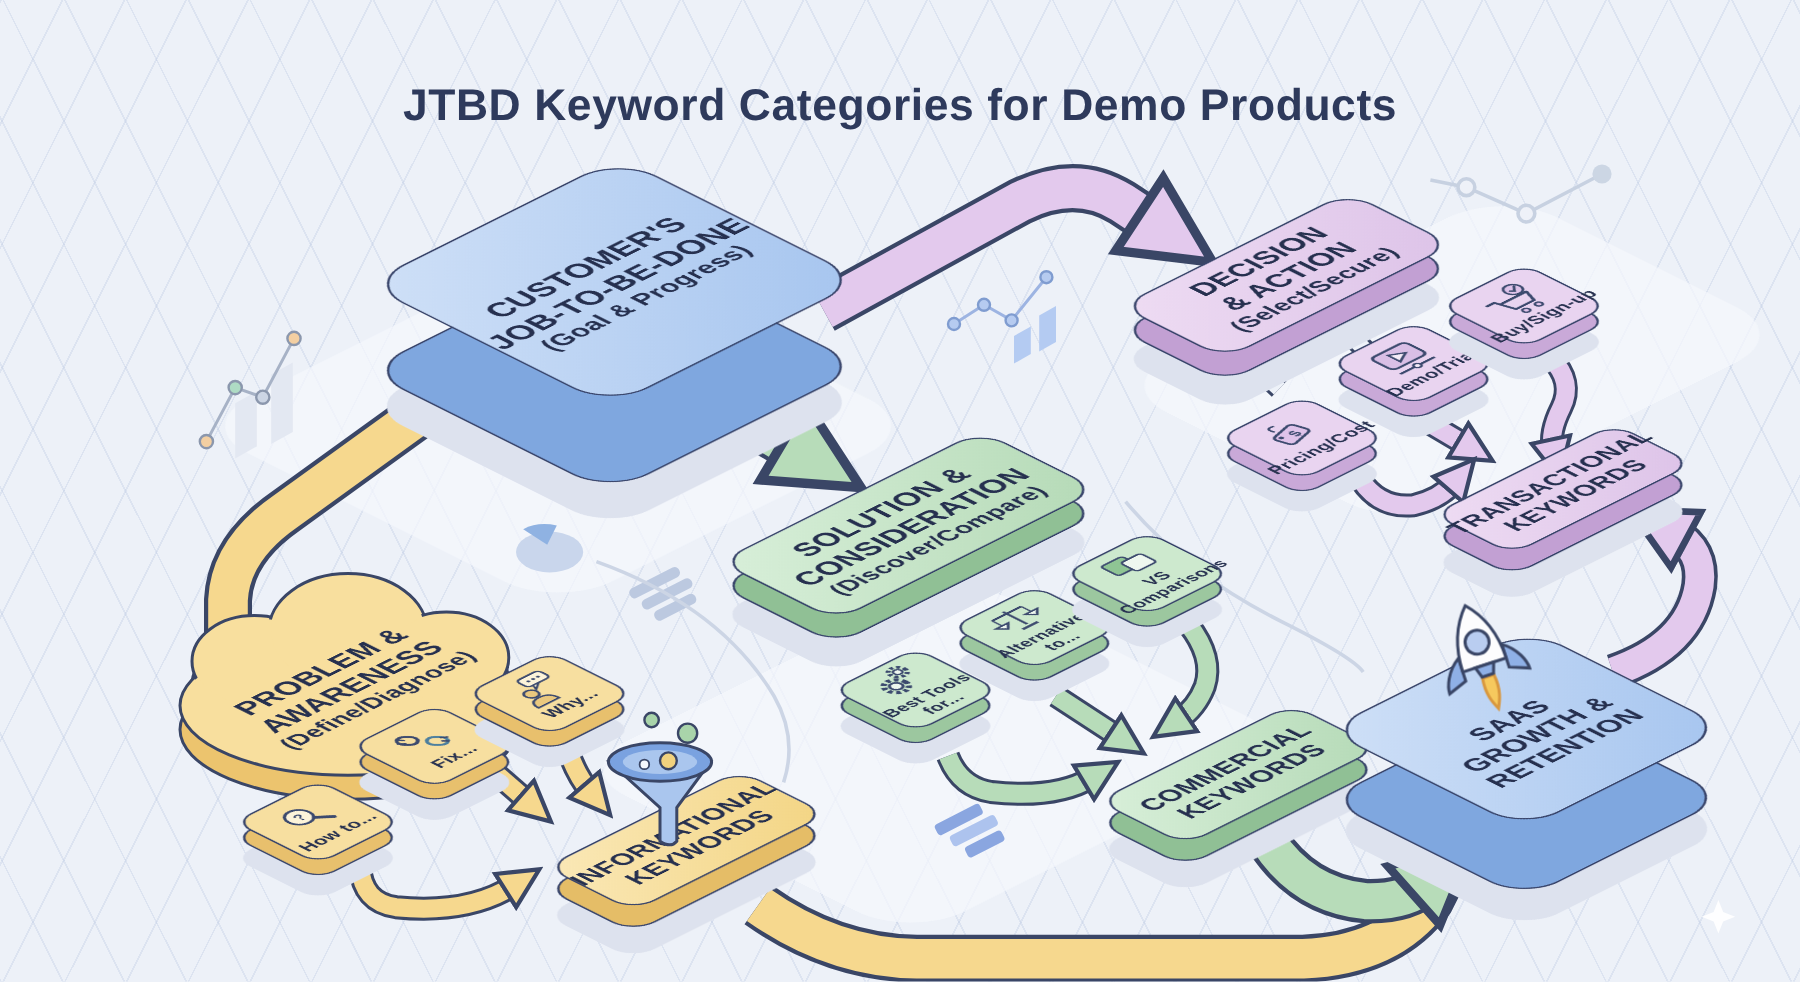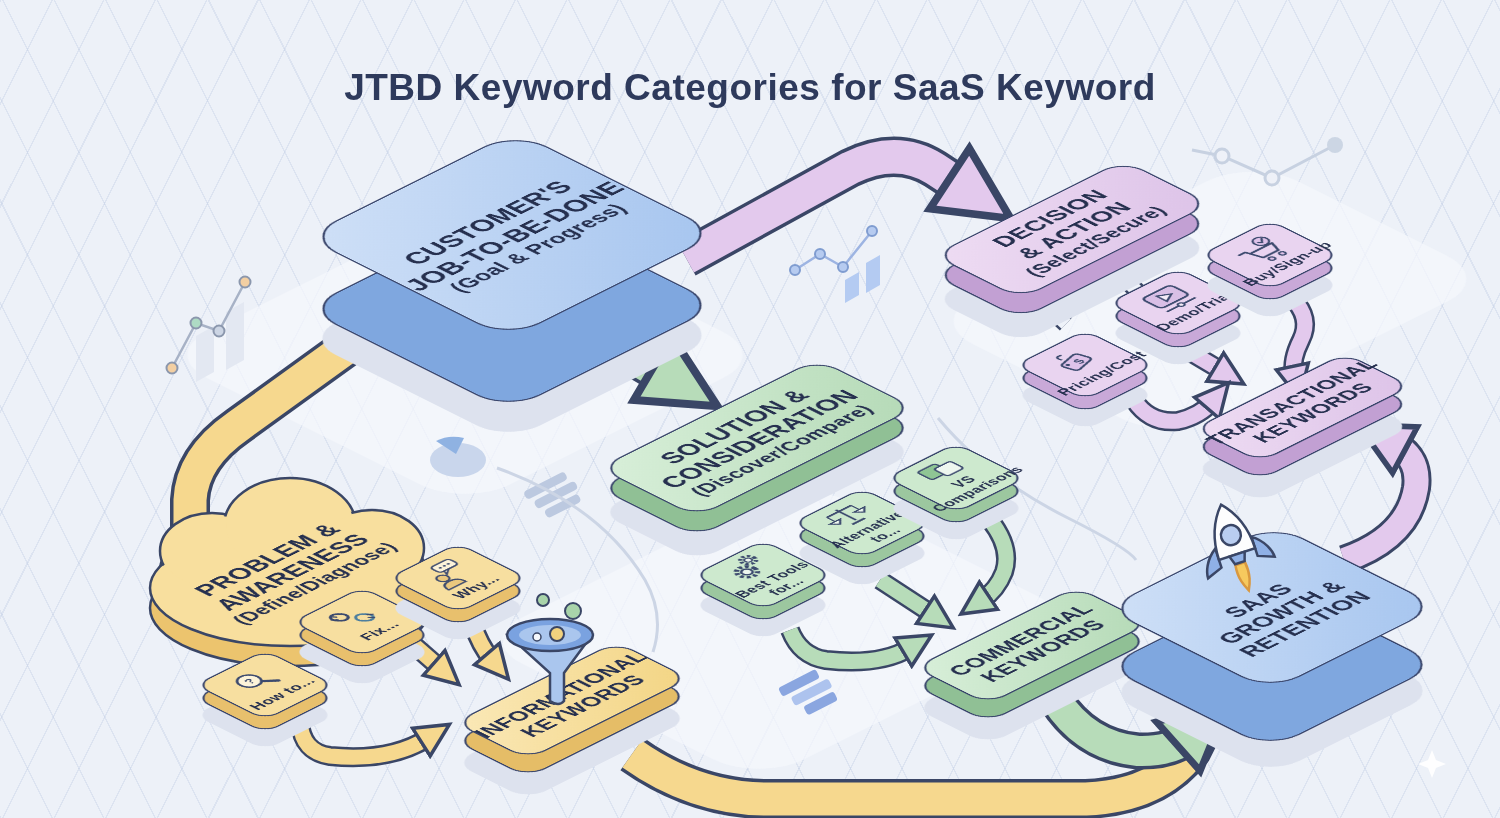--- a/index.html
+++ b/index.html
@@ -53,21 +53,21 @@
   }
 </style>
 </head>
 <body>
 
 <div class="grid"></div>
 <div class="patch" style="left:250px;top:140px;width:430px;height:430px;"></div>
 <div class="patch" style="left:980px;top:130px;width:460px;height:340px;"></div>
 <div class="patch" style="left:550px;top:430px;width:460px;height:400px;"></div>
 
-<h1 class="title">JTBD Keyword Categories for SaaS Keyword</h1>
+<h1 class="title">JTBD Keyword Categories for Demo Products</h1>
 
 <svg class="layer z1">
   <g>
     <path d="M196,382 L196,336 L214,326 L214,372 Z" fill="#e3e8f2"></path>
     <path d="M226,370 L226,312 L244,302 L244,360 Z" fill="#e3e8f2"></path>
     <polyline points="172,368 196,323 219,331 245,282" fill="none" stroke="#a7b2c6" stroke-width="2.5"></polyline>
     <circle cx="172" cy="368" r="5.5" fill="#f3cfa2" stroke="#8b97ad" stroke-width="2"></circle>
     <circle cx="196" cy="323" r="5.5" fill="#aedbc4" stroke="#8b97ad" stroke-width="2"></circle>
     <circle cx="219" cy="331" r="5.5" fill="#ccd5e4" stroke="#8b97ad" stroke-width="2"></circle>
     <circle cx="245" cy="282" r="5.5" fill="#f3cfa2" stroke="#8b97ad" stroke-width="2"></circle>

